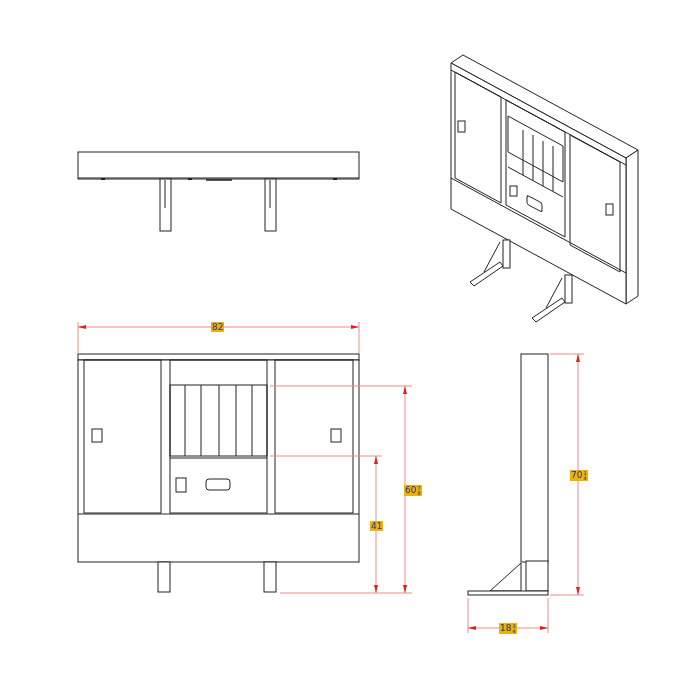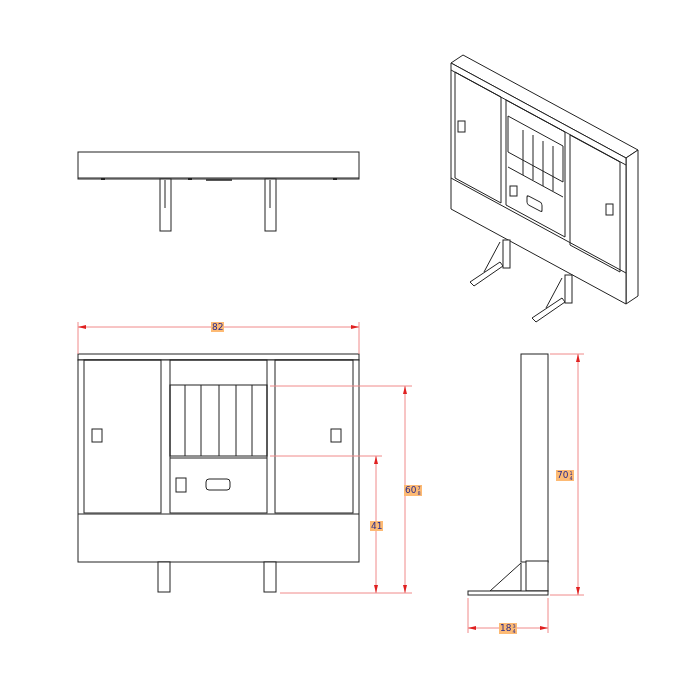--- a/index.html
+++ b/index.html
@@ -2,21 +2,21 @@
 <html><head>
 <meta charset="utf-8">
 <style>
   html, body { margin: 0; padding: 0; background: #ffffff; }
   body { width: 700px; height: 700px; position: relative; overflow: hidden; font-family: "Liberation Sans", sans-serif; }
   svg { position: absolute; left: 0; top: 0; }
   .ln { stroke: #222; stroke-width: 1; fill: #fff; }
   .ln2 { stroke: #222; stroke-width: 1; fill: none; }
   .dim { stroke: #f08a8a; stroke-width: 1; fill: none; }
   .arr { fill: #e02020; }
-  .dimtxt { position: absolute; color: #2b2b8a; font-size: 9px; font-family: "DejaVu Sans", sans-serif; background: #fdba74; padding: 0 1px; line-height: 10px; }
+  .dimtxt { position: absolute; color: #2b2b8a; font-size: 9px; font-family: "DejaVu Sans", sans-serif; background: #eab308; padding: 0 1px; line-height: 10px; }
   .frac { display: inline-block; vertical-align: middle; font-size: 5px; line-height: 5px; text-align: center; margin-left: 1px; }
   .frac span { display: block; }
 </style>
 </head>
 <body>
 
 <svg width="700" height="700" viewBox="0 0 700 700">
 
   <g>
     <rect class="ln" x="78" y="152" width="281" height="27"></rect>
@@ -140,19 +140,19 @@
 </div>
 
 <div class="dimtxt" style="left:397px; top:485px;margin-left:7px;">
   <span>60</span><span class="frac"><span>7</span><span>8</span></span>
 </div>
 
 <div class="dimtxt" style="left:370px; top:521px;text-align:center;">
   <span>41</span>
 </div>
 
-<div class="dimtxt" style="left:556px; top:470px;">
+<div class="dimtxt" style="left:570px; top:470px;">
   <span>70</span><span class="frac"><span>1</span><span>4</span></span>
 </div>
 
 <div class="dimtxt" style="left:499px; top:623px;">
   <span>18</span><span class="frac"><span>3</span><span>4</span></span>
 </div>
 
 </body></html>

